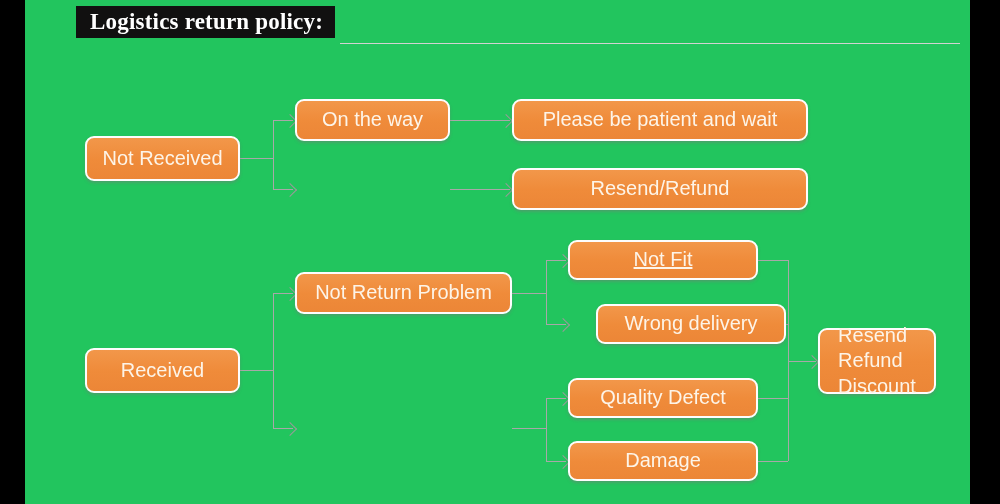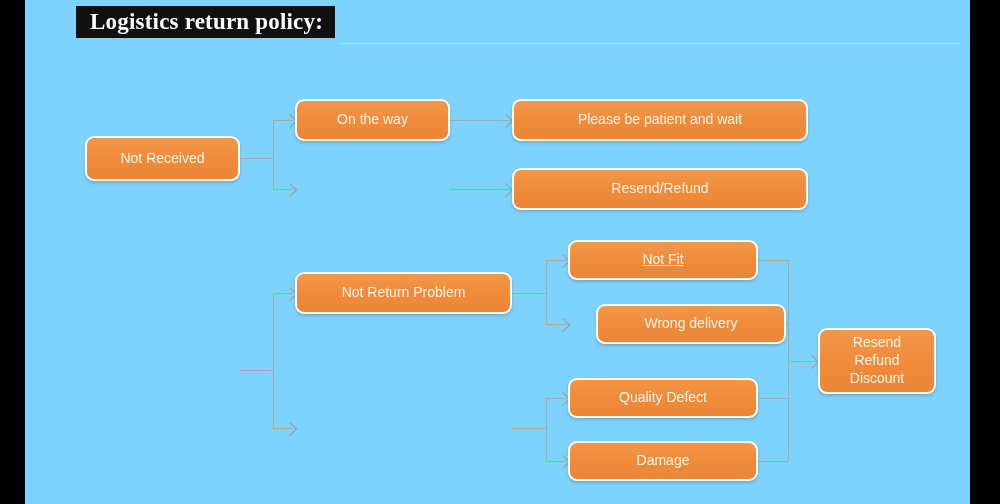--- a/index.html
+++ b/index.html
@@ -5,21 +5,21 @@
 <style>
   html, body {
     margin: 0;
     padding: 0;
     background: #ffffff;
   }
   #page {
     position: relative;
     width: 1000px;
     height: 504px;
-    background: #7dd3fc;
+    background: #22c55e;
     overflow: hidden;
     font-family: "Liberation Sans", sans-serif;
   }
 
   
   .sidebar-black {
     position: absolute;
     top: 0;
     height: 504px;
     background: #000000;
@@ -68,23 +68,23 @@
   .node {
     position: absolute;
     box-sizing: border-box;
     border-radius: 9px;
     background: linear-gradient(180deg, #f2974a 0%, #ef8b3a 52%, #ec8637 100%);
     border: 2px solid #fdfdfd;
     box-shadow: 0 2px 3px rgba(120,120,120,.45);
     display: flex;
     align-items: center;
     justify-content: center;
-    text-align: center;
+    text-align: left;
     color: #fdf4e8;
-    font-size: 14px;
+    font-size: 20px;
     line-height: 1.28;
     padding: 2px 6px;
     white-space: pre-line;
     z-index: 3;
   }
 
   
   .ln {
     position: absolute;
     background: #a8a8a8;
@@ -131,20 +131,21 @@
   <div class="ln h" style="left:273px; top:120px; width:20px;"></div>
   <div class="arrow" style="left:285px; top:116px;"></div>
   <div class="ln h" style="left:273px; top:189px; width:20px;"></div>
   <div class="arrow" style="left:285px; top:185px;"></div>
 
   <div class="ln h" style="left:450px; top:120px; width:60px;"></div>
   <div class="arrow" style="left:501px; top:116px;"></div>
   <div class="ln h" style="left:450px; top:189px; width:60px;"></div>
   <div class="arrow" style="left:501px; top:185px;"></div>
 
+  <div class="node" style="left:85px; top:348px; width:155px; height:45px;">Received</div>
 
   <div class="node" style="left:295px; top:272px; width:217px; height:42px;">Not Return Problem</div>
 
 
   <div class="node" style="left:568px; top:240px; width:190px; height:40px;text-decoration:underline;">Not Fit</div>
 
   <div class="node" style="left:596px; top:304px; width:190px; height:40px;">Wrong delivery</div>
 
   <div class="node" style="left:568px; top:378px; width:190px; height:40px;">Quality Defect</div>
 

